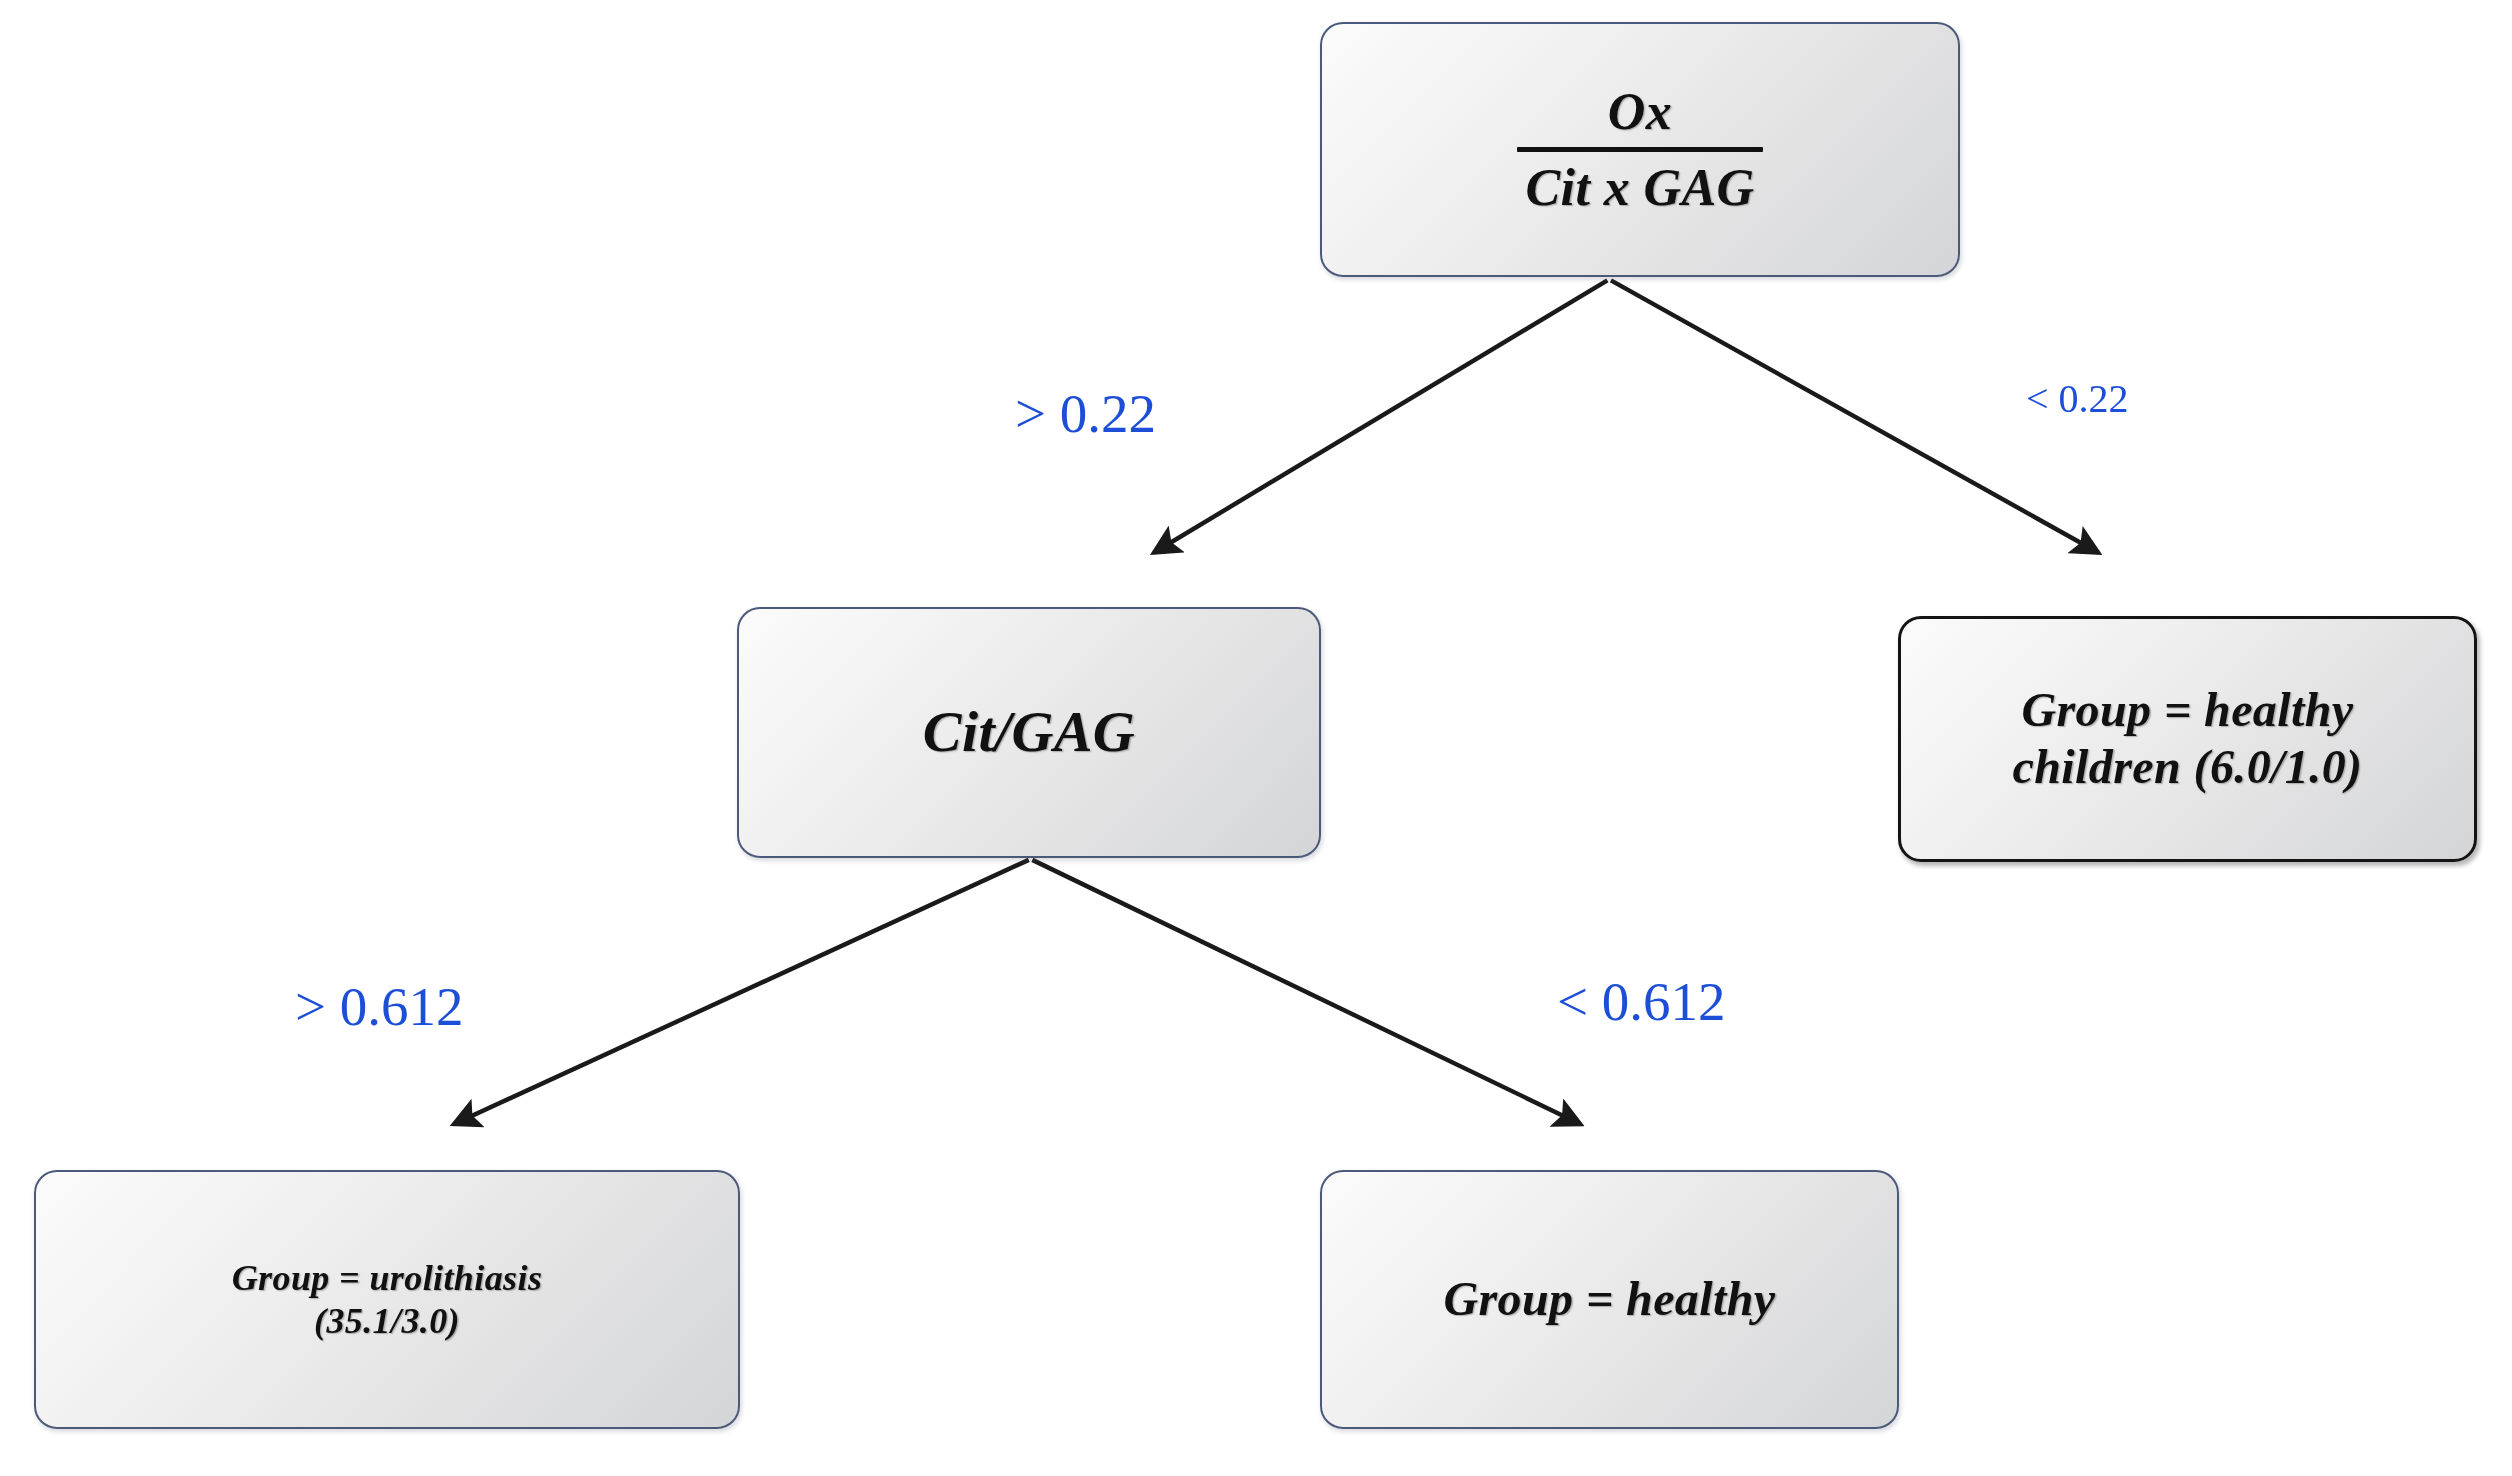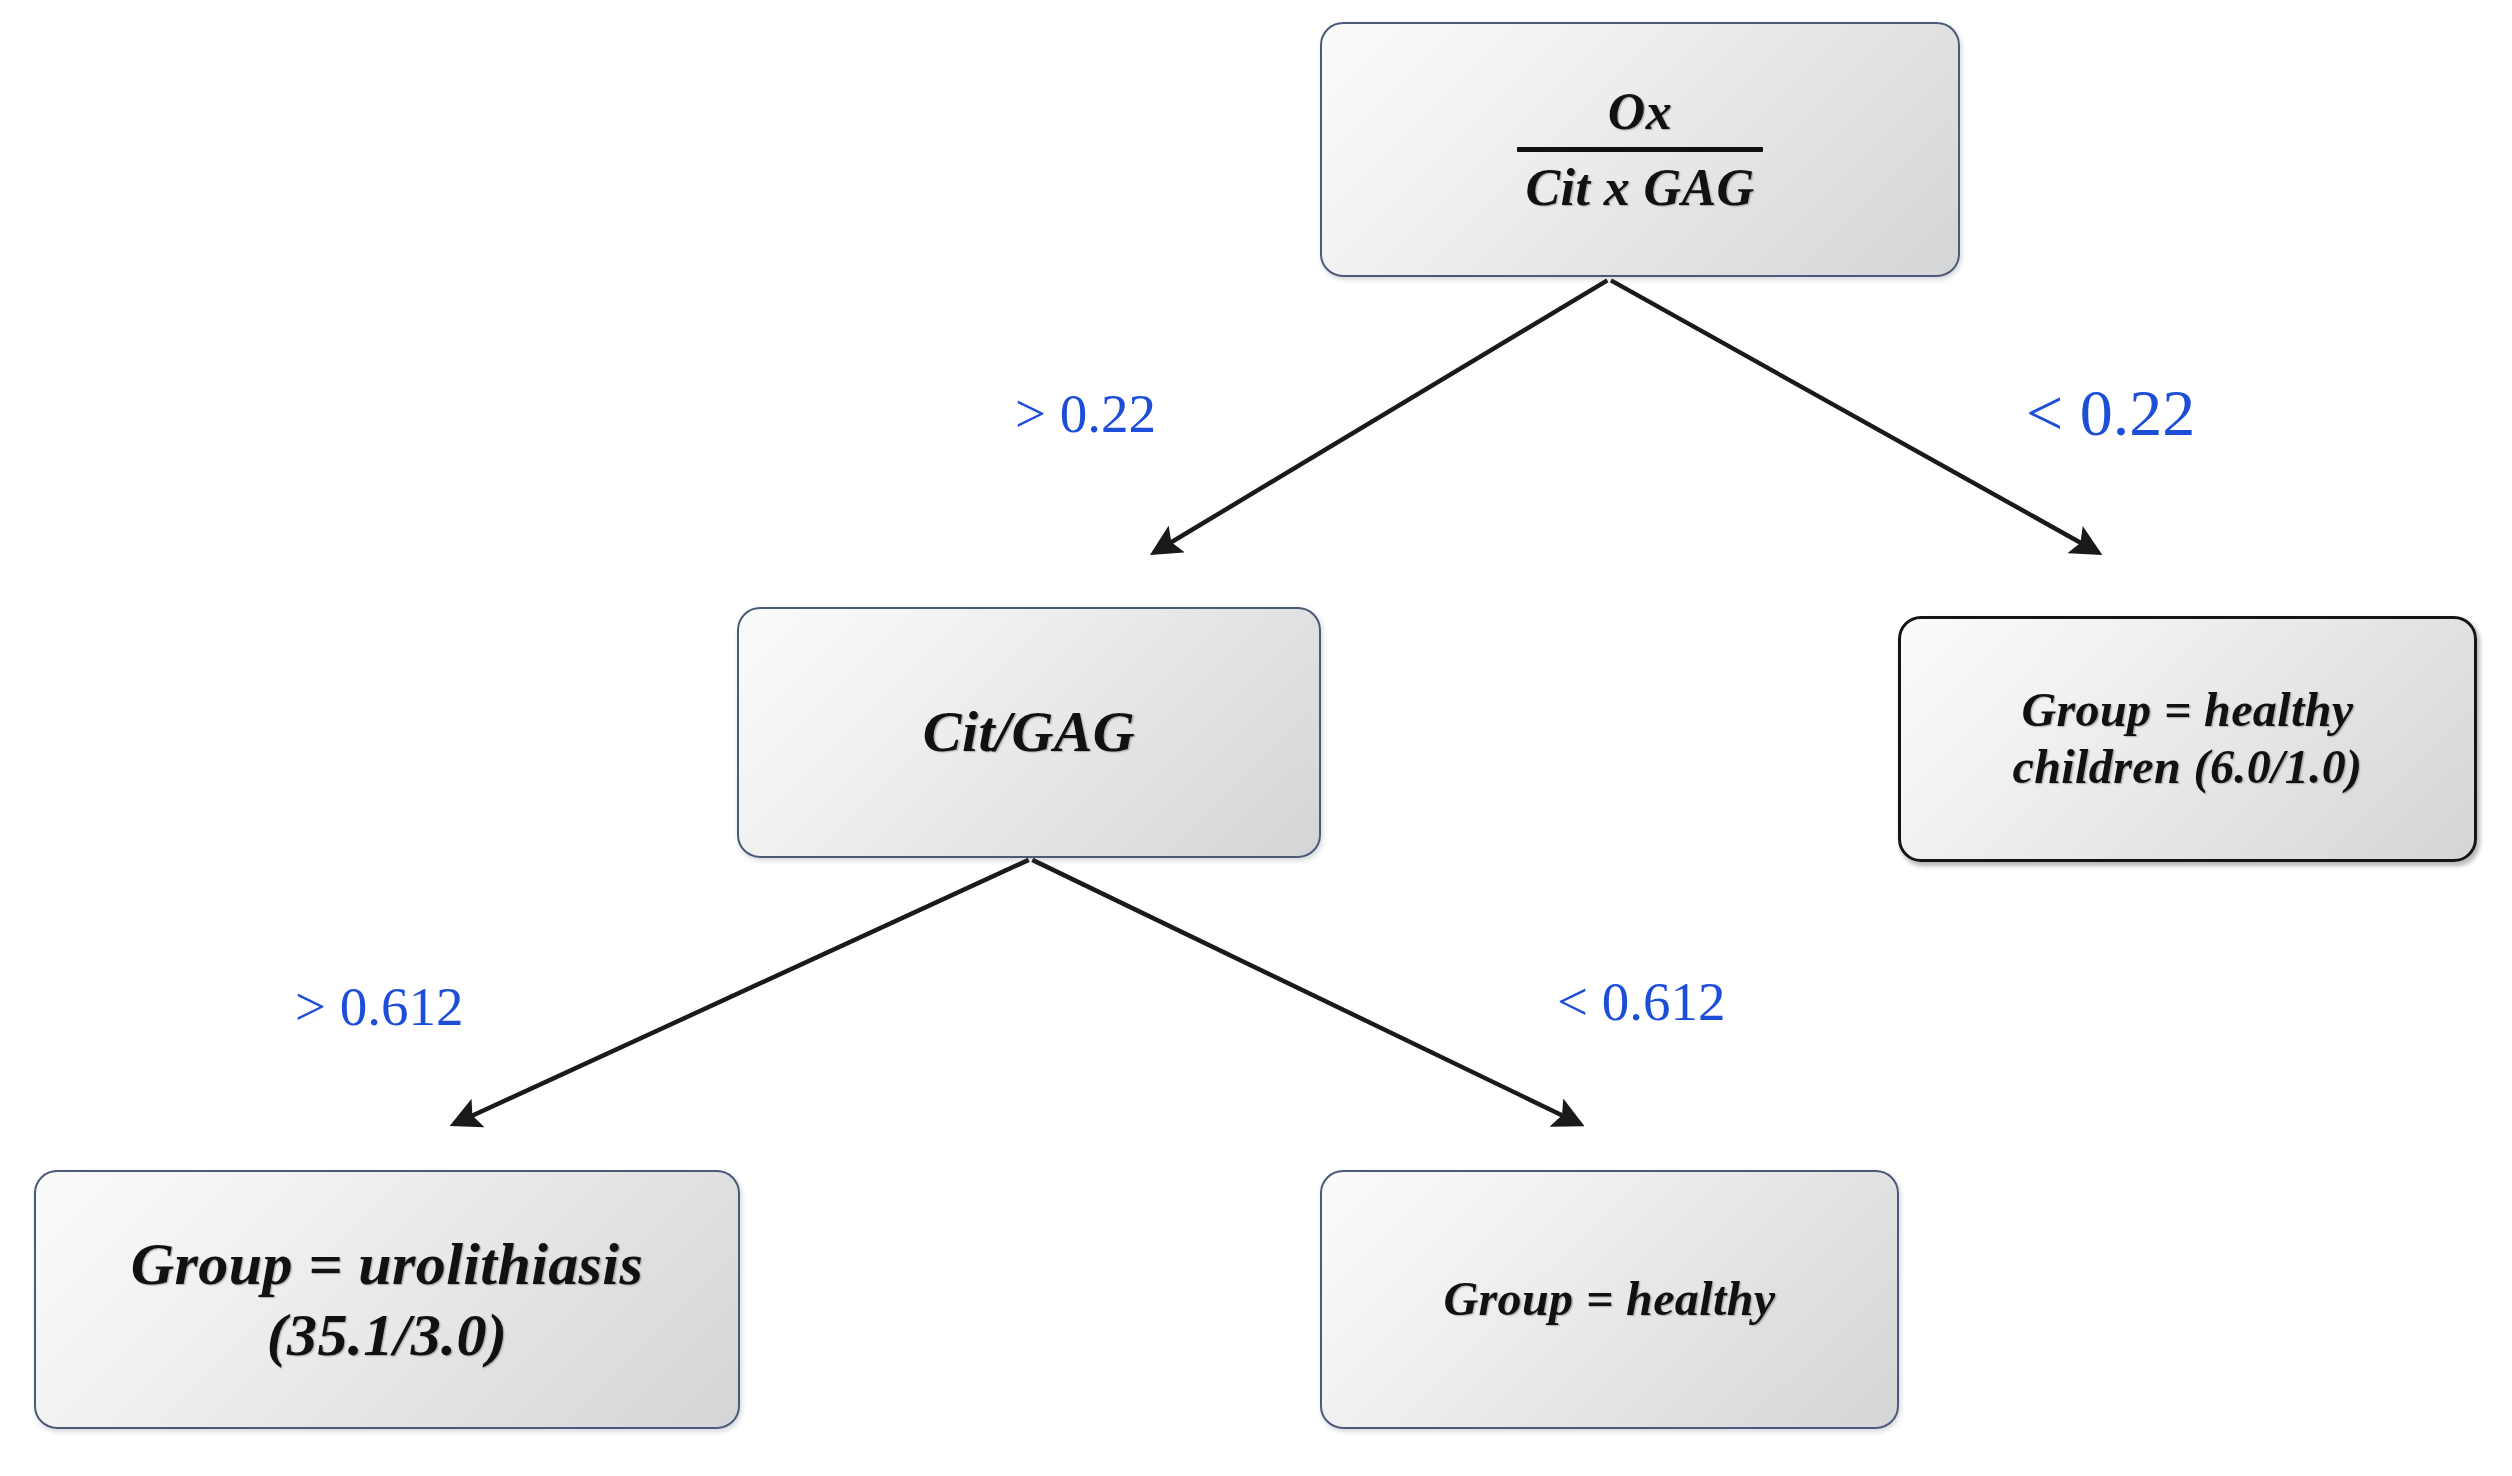--- a/index.html
+++ b/index.html
@@ -117,34 +117,34 @@
   </div>
 
   <div class="node dark-border" style="left:1898px; top:616px; width:579px; height:246px;">
     <div class="node-text" style="font-size:48px;">
       <span>Group = healthy</span><br>
       <span>children (6.0/1.0)</span>
     </div>
   </div>
 
   <div class="node" style="left:34px; top:1170px; width:706px; height:259px;">
-    <div class="node-text" style="font-size:60px;">
+    <div class="node-text" style="font-size:36px;">
       <span>Group = urolithiasis</span><br>
       <span>(35.1/3.0)</span>
     </div>
   </div>
 
   <div class="node" style="left:1320px; top:1170px; width:579px; height:259px;">
     <div class="node-text" style="font-size:48px;">
       <span>Group = healthy</span><br>
     </div>
   </div>
 
   <div class="edge-label" style="left:1015px; top:382px; font-size:55px;">&gt; 0.22</div>
 
-  <div class="edge-label" style="left:2026px; top:375px; font-size:66px;">&lt; 0.22</div>
+  <div class="edge-label" style="left:2026px; top:375px; font-size:40px;">&lt; 0.22</div>
 
   <div class="edge-label" style="left:295px; top:975px; font-size:55px;">&gt; 0.612</div>
 
   <div class="edge-label" style="left:1549px; top:970px; font-size:55px;margin-left:8px;">&lt; 0.612</div>
 
 </div>
 
 
 </body></html>

